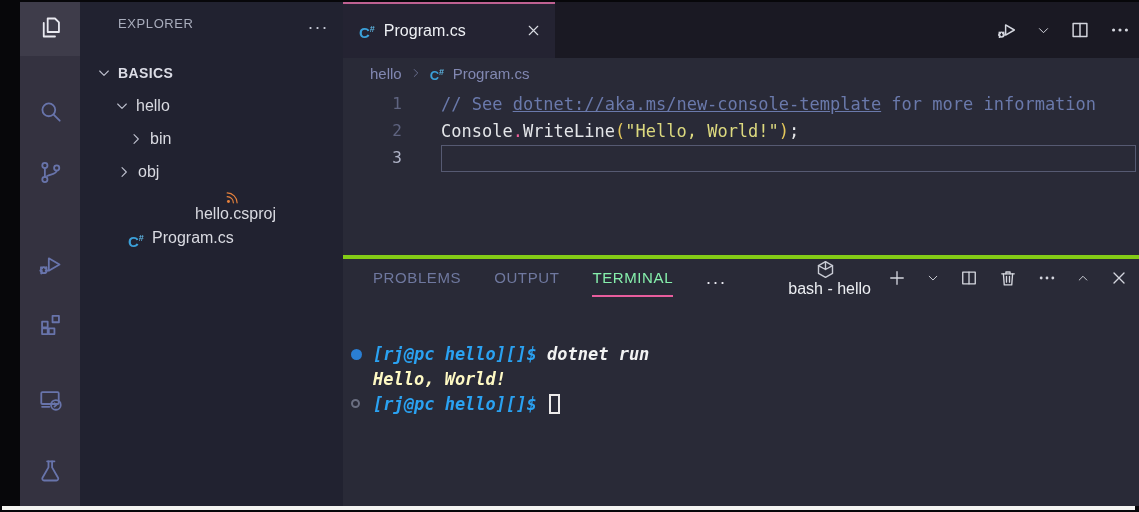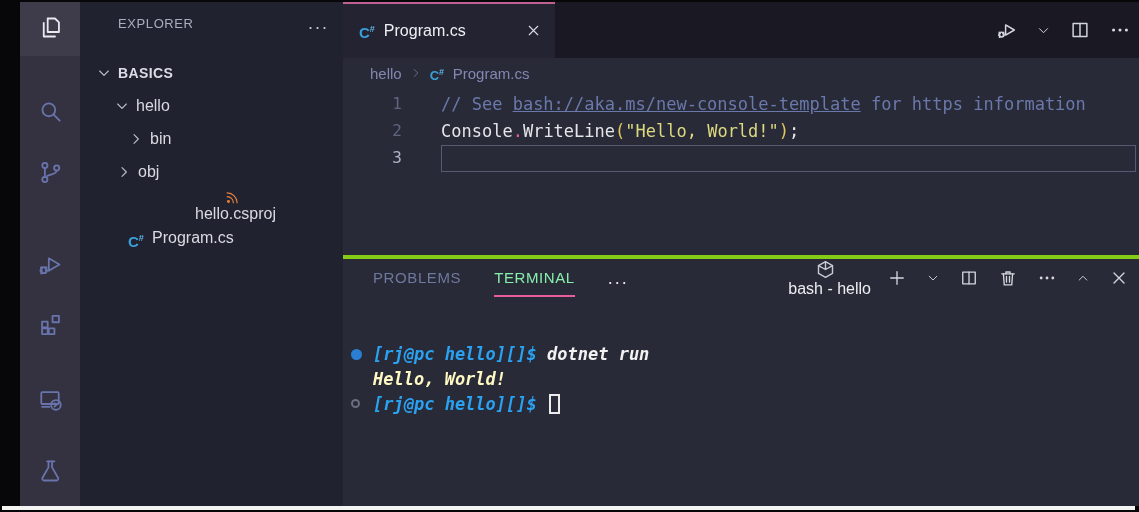--- a/index.html
+++ b/index.html
@@ -253,33 +253,34 @@
         <span class="sep">
           <svg viewBox="0 0 24 24">
               <path d="M9 6l6 6-6 6"></path>
             </svg>
         </span>
         <span class="ficon"><span class="cs-glyph">C<span class="hash">#</span></span></span>
         <span>Program.cs</span>
       </div>
 
       <div class="editor" id="editor">
-        <div class="code-line"><span class="ln">1</span><span class="lc"><span class="tk-comment">// See </span><span class="tk-comment-link">bash://aka.ms/new-console-template</span><span class="tk-comment"> for https information</span></span></div>
+        <div class="code-line"><span class="ln">1</span><span class="lc"><span class="tk-comment">// See </span><span class="tk-comment-link">dotnet://aka.ms/new-console-template</span><span class="tk-comment"> for more information</span></span></div>
           <div class="code-line"><span class="ln">2</span><span class="lc"><span class="tk-plain">Console</span><span class="tk-accent-dot">.</span><span class="tk-plain">WriteLine</span><span class="tk-paren">(</span><span class="tk-string">"Hello, World!"</span><span class="tk-paren">)</span><span class="tk-plain">;</span></span></div>
           <div class="code-line current"><span class="ln">3</span><span class="lc"></span></div>
           <div class="ruler">
           <div class="ruler-cursor-mark"></div>
           <div class="ruler-line-mark"></div>
         </div>
       </div>
 
       <div class="panel">
         <div class="panel-header">
           <span id="panel-tabs" style="display:flex">
               <span class="panel-tab">PROBLEMS</span>
+              <span class="panel-tab">OUTPUT</span>
               <span class="panel-tab active">TERMINAL</span>
             </span>
           <span class="panel-more">...</span>
           <div class="panel-right">
             <span class="term-badge">
               <svg viewBox="0 0 24 24">
                   <path d="M12 3l8 4.5v9L12 21l-8-4.5v-9L12 3z"></path>
                   <path d="M12 3v9M4 7.5l8 4.5 8-4.5"></path>
                 </svg>
               <span>bash - hello</span>

